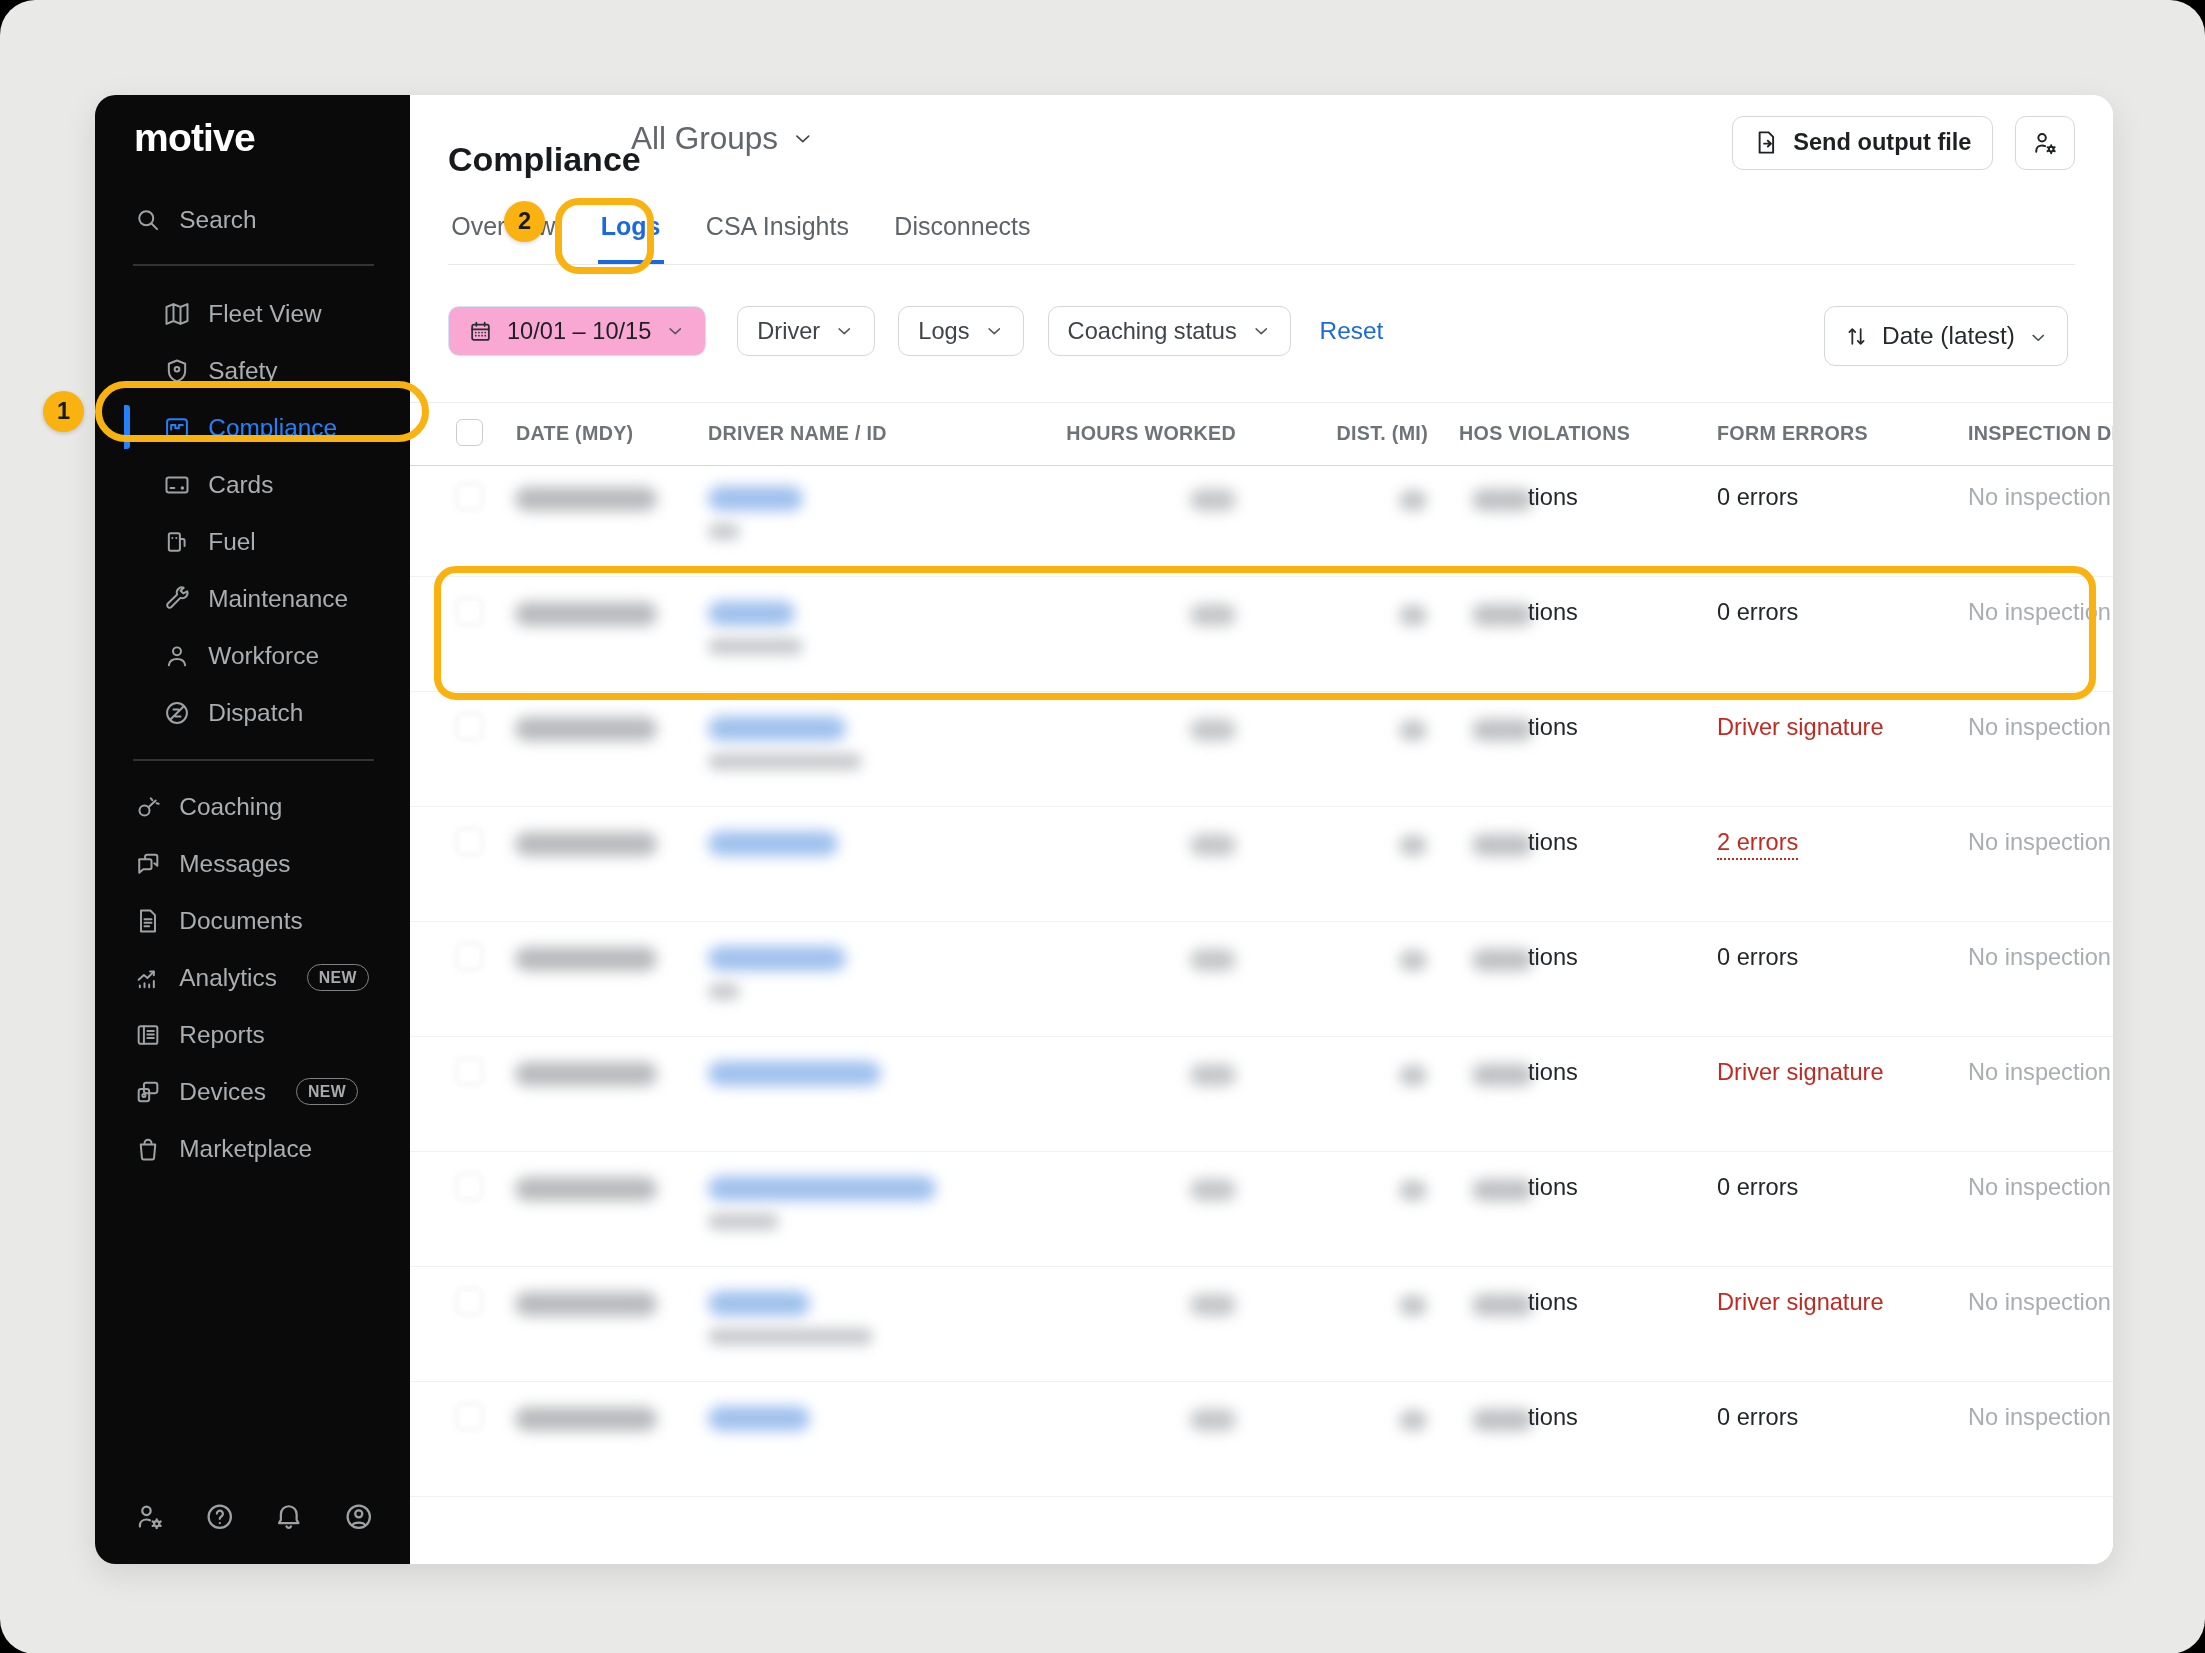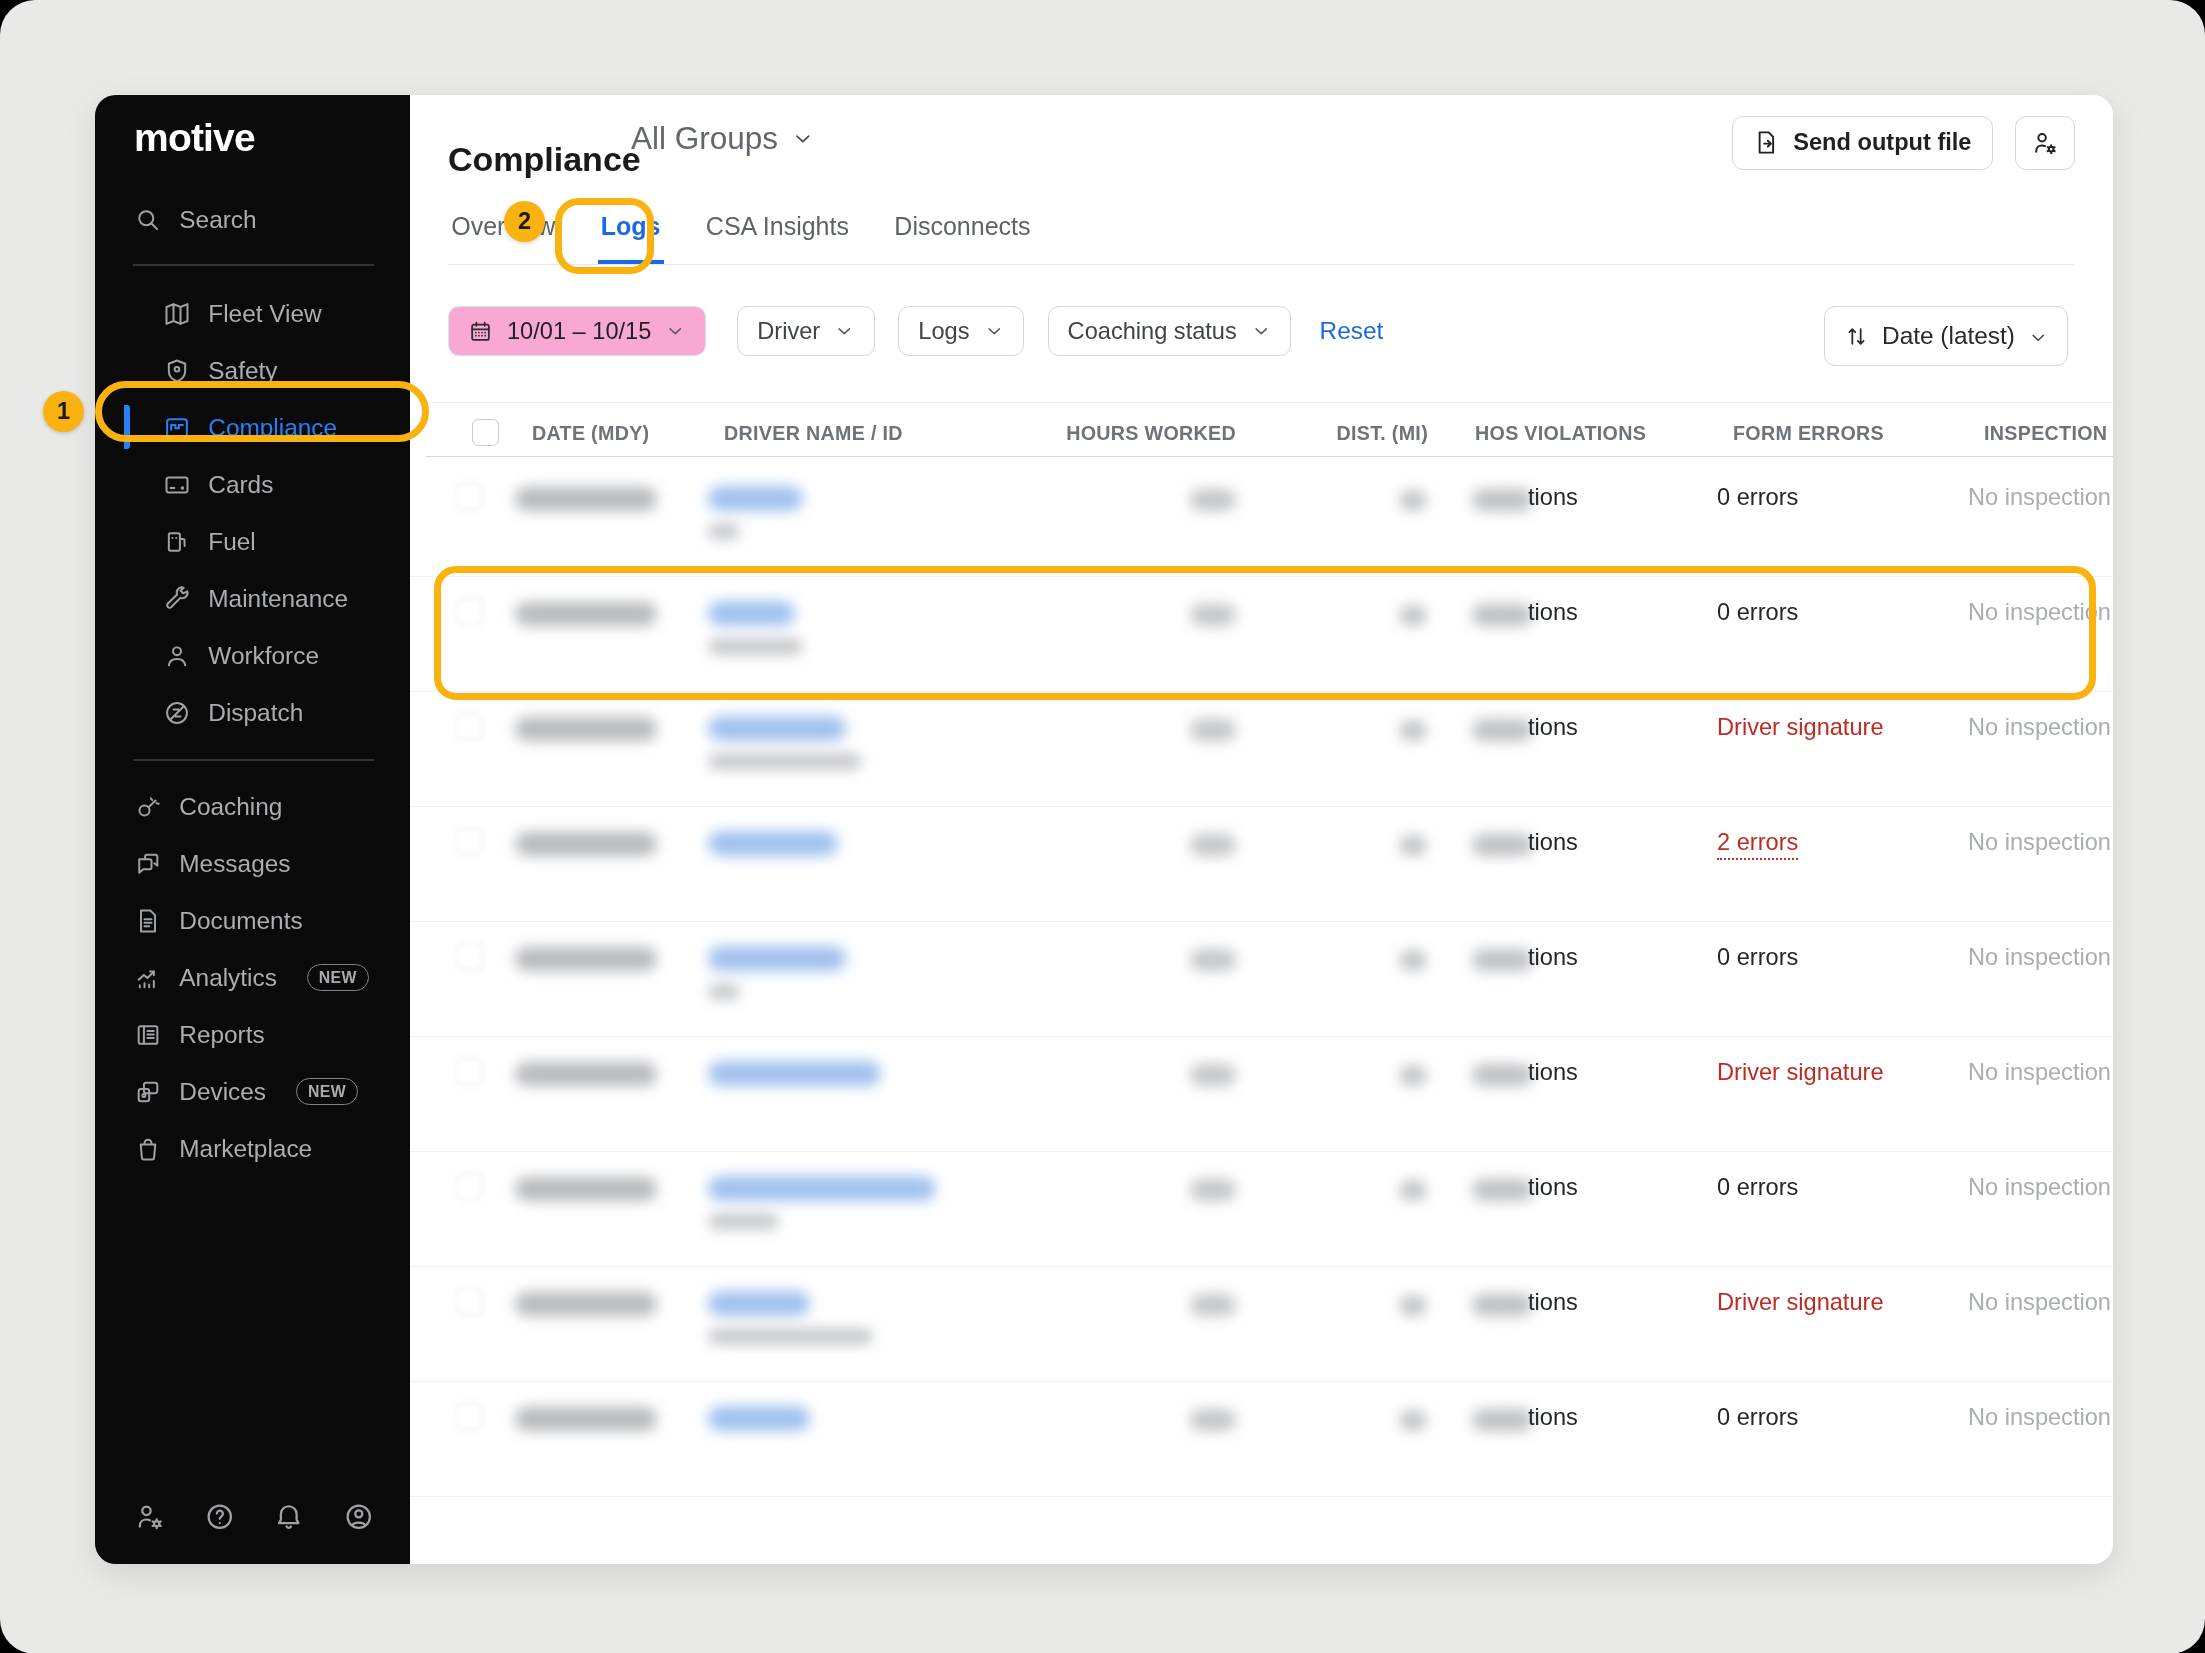--- a/index.html
+++ b/index.html
@@ -55,21 +55,21 @@
   .fbtn .chev{width:20.5px;height:20.5px;color:#55585d;}
   .fbtn .chev svg{width:20.5px;height:20.5px;}
   .date-pill{background:#f9a8d4;border-color:#cfe4f8;margin-right:7.9px;color:#1e2023;}
   .date-pill .micon{width:25px;height:25px;color:#2a2d31;}
   .reset-link{font-size:24.4px;color:#1b69e1;cursor:pointer;margin-left:4.7px;}
   .sort-btn{position:absolute;right:45px;top:211px;height:60px;border:1.6px solid #d5d7da;border-radius:11px;
         display:flex;align-items:center;gap:12.6px;padding:0 19px;font-size:24.4px;color:#26292d;background:#fff;cursor:pointer;}
   .sort-btn .micon{width:25px;height:25px;color:#26292d;}
   .sort-btn .chev{width:20.5px;height:20.5px;}
   
-  .thead{position:absolute;left:16px;right:0;top:307px;height:55px;border-top:0.8px solid #ededee;
+  .thead{position:absolute;left:0;right:0;top:307px;height:64px;border-top:0.8px solid #ededee;
          border-bottom:1.6px solid #d6d7d9;background:#fff;}
   .thead .hcell{position:absolute;top:19px;font-size:19.7px;font-weight:700;color:#6e7378;letter-spacing:0.3px;
          white-space:nowrap;}
   .checkbox{position:absolute;width:27px;height:27px;border:1.6px solid #c9cbce;border-radius:6.3px;background:#fff;
          cursor:pointer;}
   .rows{position:absolute;left:0;right:0;top:367px;}
   .trow{position:relative;height:115px;border-bottom:1.6px solid #f1f1f2;cursor:pointer;}
   .blob{position:absolute;display:block;}
   .rcheck{left:46px;top:20.5px;opacity:.65;filter:blur(2.4px);}
   .date-blob{left:105px;top:25px;width:142px;height:23.6px;border-radius:11.8px;background:#72757b;opacity:.5;filter:blur(7px);}

